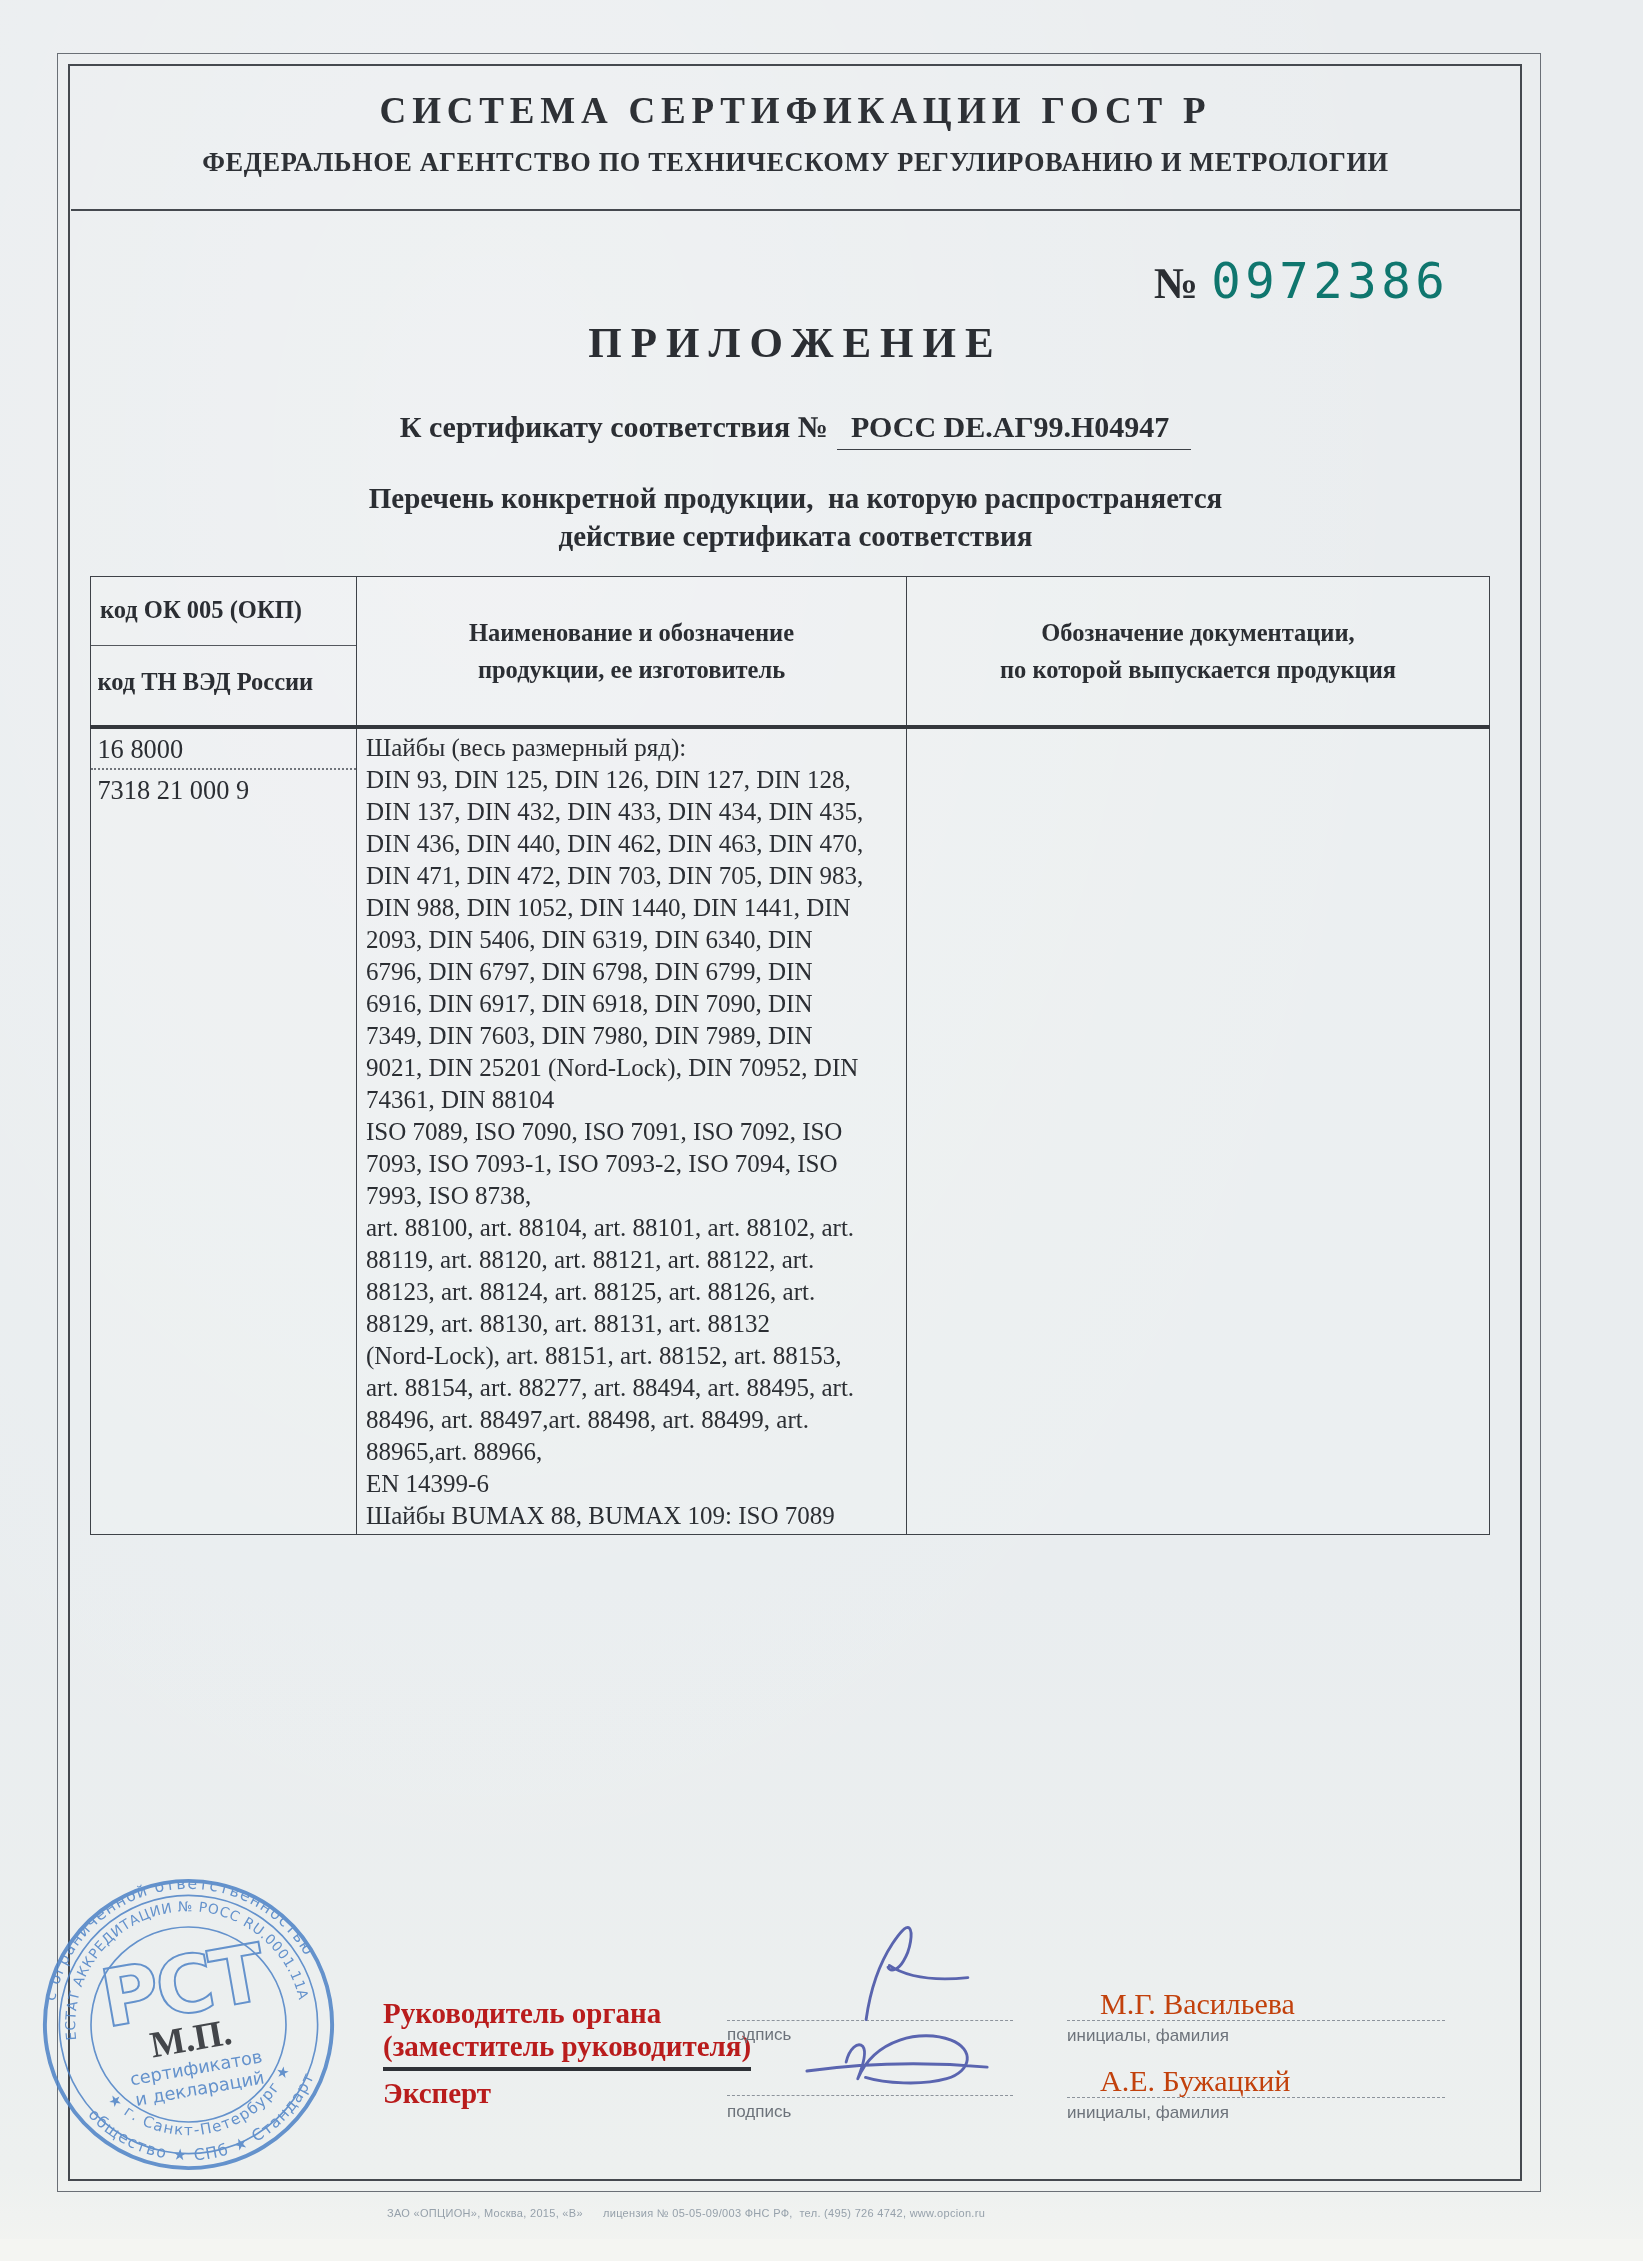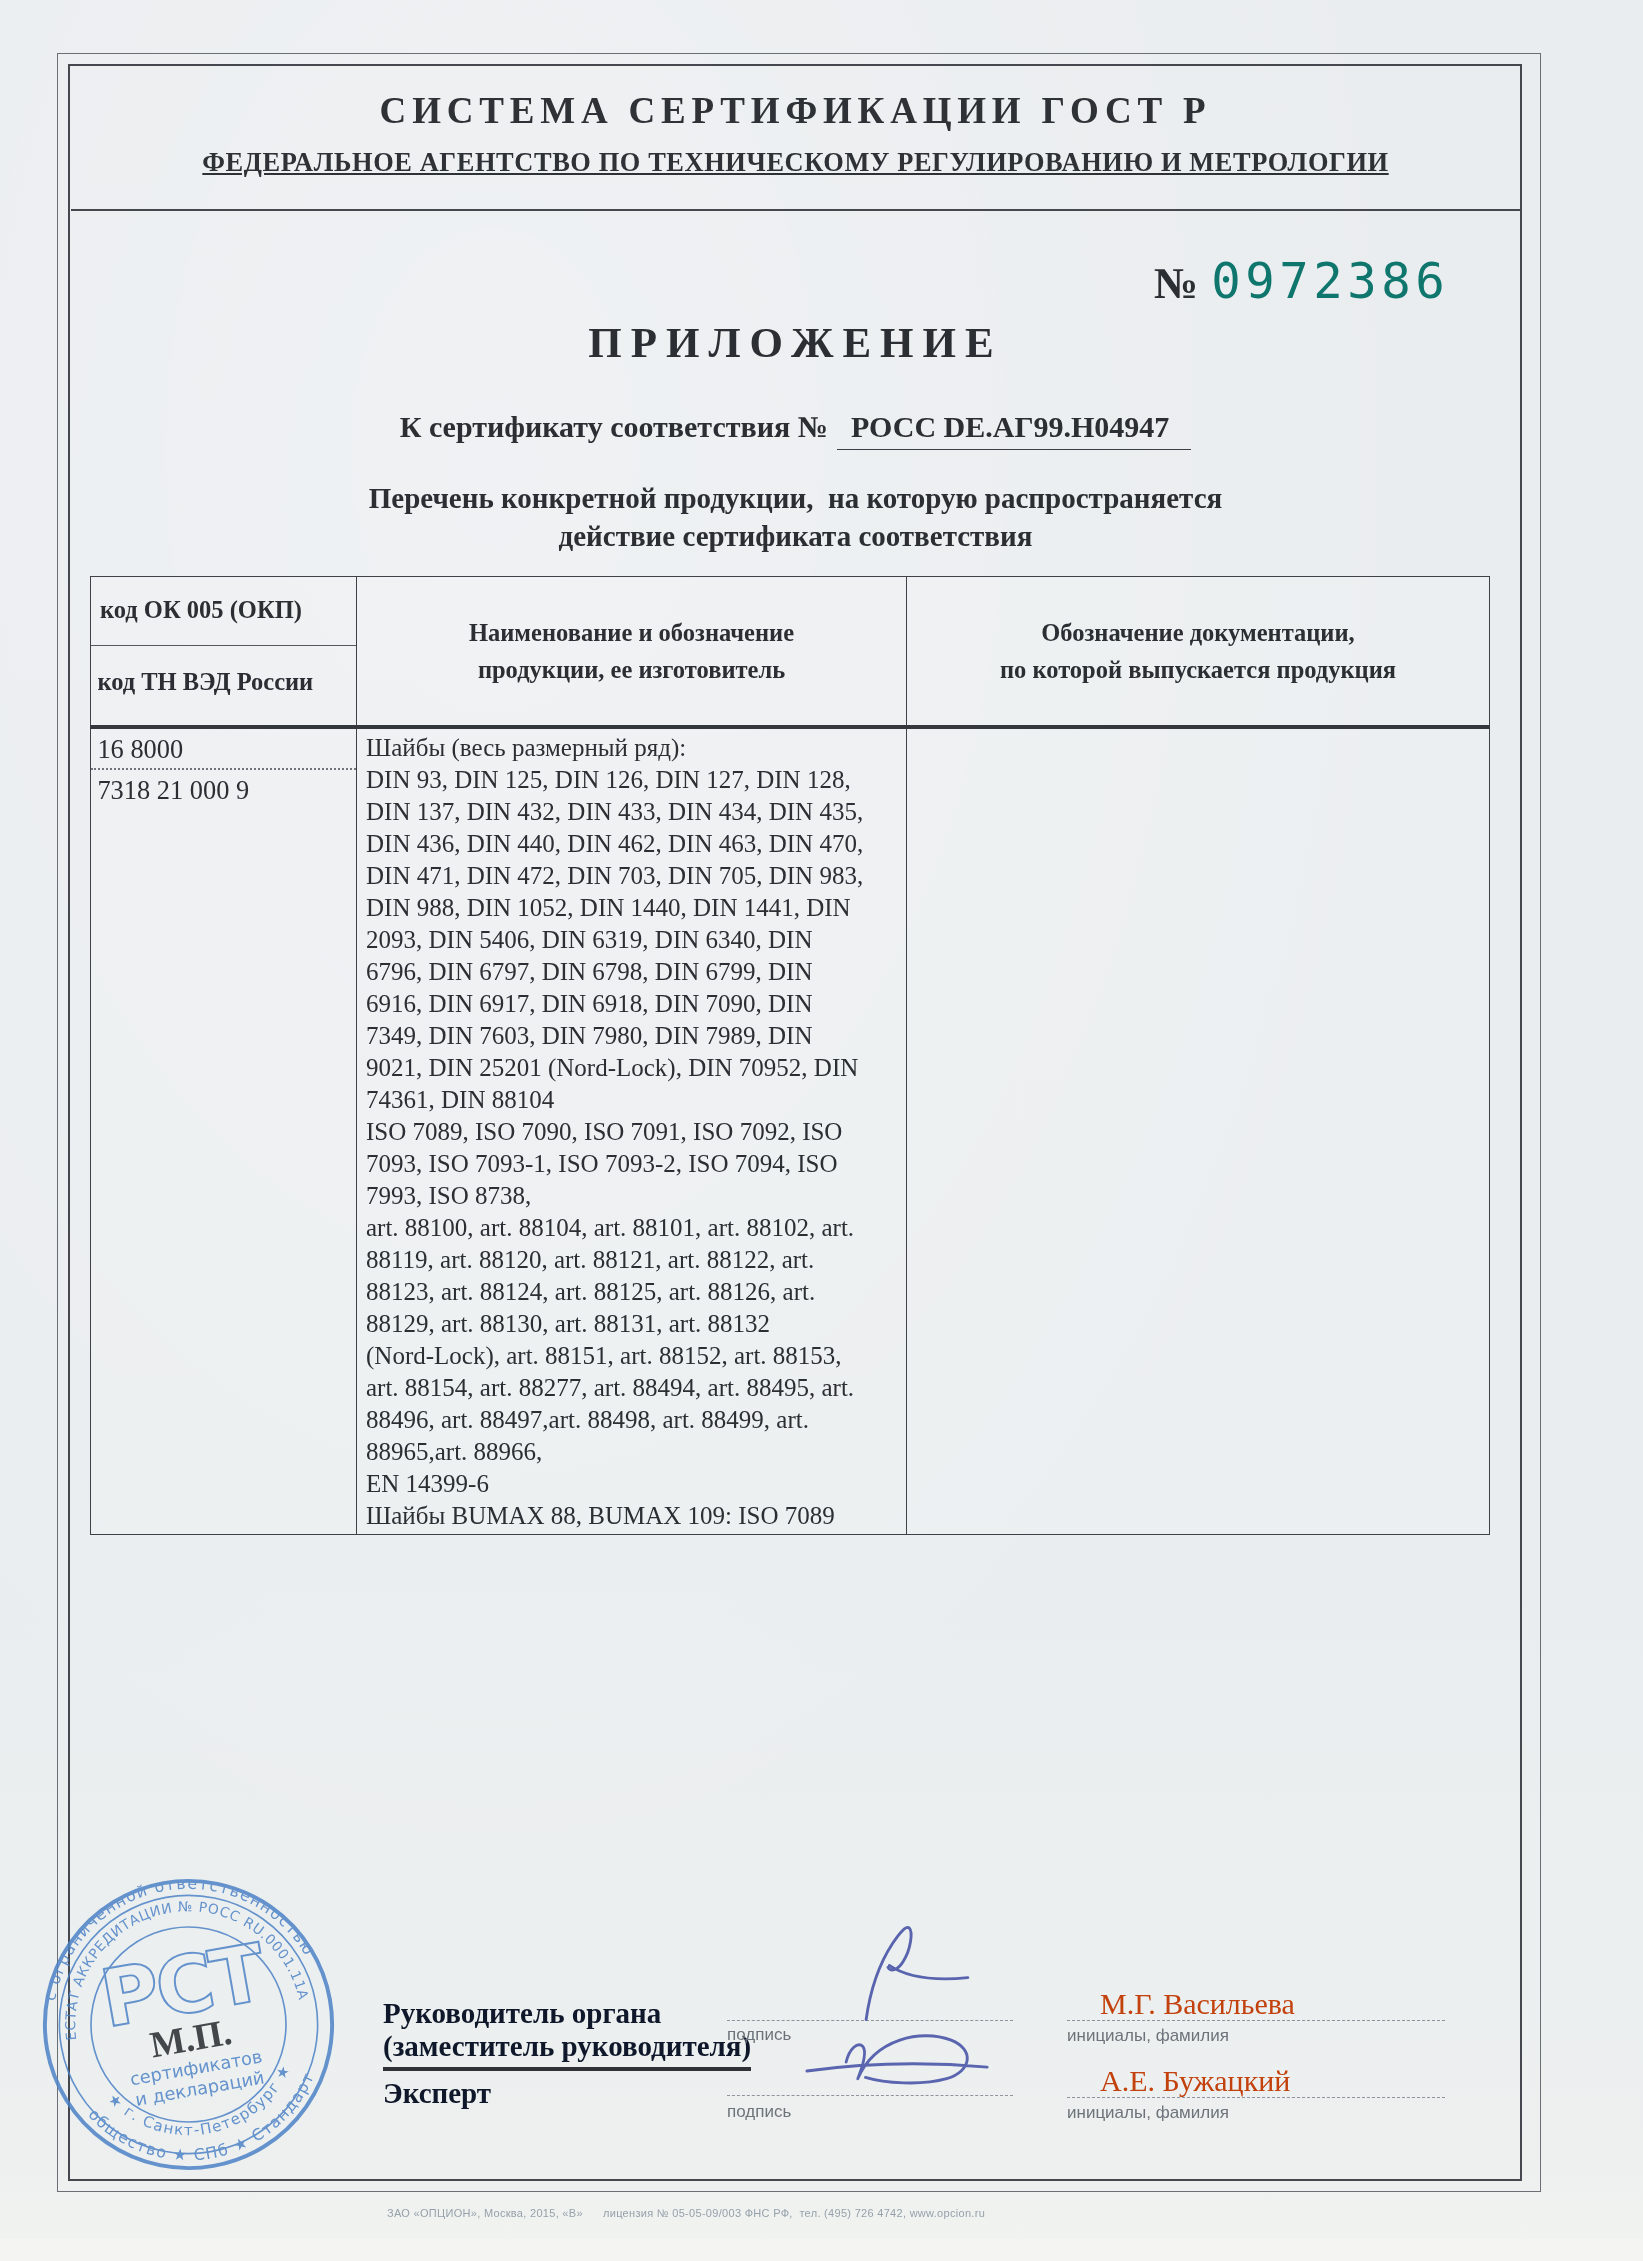--- a/index.html
+++ b/index.html
@@ -24,21 +24,21 @@
     border:1.9px solid #6a6f76;
   }
   .frame-inner {
     position:absolute; left:68px; top:64px; width:1454px; height:2117px;
     border:2.6px solid #45494f;
   }
 
   .centered { position:absolute; left:71px; width:1449px; text-align:center; }
 
   .system-title { top:89px; font-size:37px; font-weight:bold; letter-spacing:5.8px; color:#2e3136; }
-  .agency-title { top:147px; font-size:26.4px; font-weight:bold; letter-spacing:0.6px; color:#2e3136;text-decoration:underline; }
+  .agency-title { top:147px; font-size:26.4px; font-weight:bold; letter-spacing:0.6px; color:#2e3136; }
   .header-rule { position:absolute; left:71px; top:209px; width:1449px; border-top:2.6px solid #45494f; }
 
   .blank-number {
     position:absolute; left:1154px; top:253px;
     display:flex; align-items:baseline; gap:13px;
   }
   .blank-number .no-sign { font-size:44px; font-weight:bold; color:#2b2e33; }
   .blank-number .no-value {
     font-family:"DejaVu Sans Mono",monospace;
     font-size:49px; letter-spacing:4.5px; font-weight:normal;
@@ -81,21 +81,21 @@
 
   .code-cell { font-size:26.4px; line-height:30px; }
   .code-cell .okp { padding:5.2px 0 3.9px 6.4px; border-bottom:2.6px dotted #71757b; }
   .code-cell .tnved { padding:5.2px 0 3.9px 6.4px; }
 
   .product-cell {
     font-size:25px; line-height:32px;
     padding:3.9px 0 0 9px; white-space:pre; overflow:hidden;
   }
 
-  .sig-label { position:absolute; left:383px; font-size:29px; font-weight:bold; color:#0f172a; }
+  .sig-label { position:absolute; left:383px; font-size:29px; font-weight:bold; color:#b91c1c; }
   .role1-l1 { top:1997px; }
   .role1-l2 { top:2030px; border-bottom:4.5px solid #2e3136; padding-bottom:3.9px; }
   .role2    { top:2077px; }
 
   .dash-line { position:absolute; border-top:1.9px dashed #8d949c; }
   .sig-line1  { left:727px; top:2020px; width:286px; }
   .sig-line2  { left:727px; top:2095px; width:286px; }
   .name-line1 { left:1067px; top:2020px; width:378px; }
   .name-line2 { left:1067px; top:2097px; width:378px; }
 

